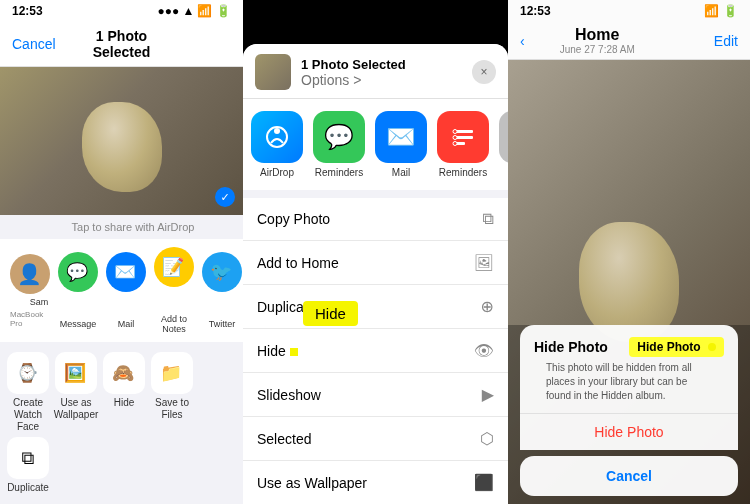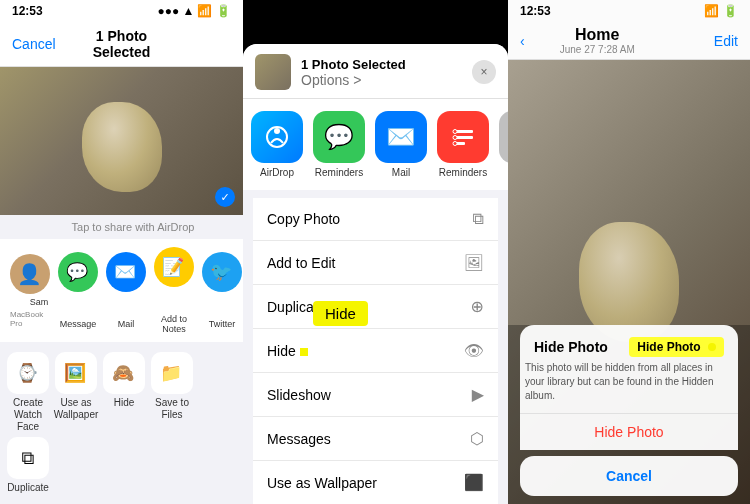--- a/index.html
+++ b/index.html
@@ -251,21 +251,21 @@
       justify-content: center;
       font-size: 24px;
     }
     .share-app-label {
       font-size: 10px;
       color: #333;
       text-align: center;
     }
     .share-actions-list {
       background: #fff;
-      margin: 8px 10px 0;
+      margin: 8px 0 0;
     }
     .share-action-row {
       display: flex;
       align-items: center;
       padding: 12px 14px;
       border-bottom: 1px solid #e8e8e8;
       background: #fff;
     }
     .share-action-label {
       flex: 1;
@@ -364,21 +364,21 @@
       background: #ffff33;
       color: #000;
       font-size: 12px;
       font-weight: 600;
       padding: 3px 8px;
       border-radius: 4px;
     }
     .alert-body {
       font-size: 10px;
       color: #555;
-      padding: 0 5px 10px;
+      padding: 0 26px 10px;
       line-height: 1.4;
     }
     .alert-hide-btn {
       display: flex;
       align-items: center;
       justify-content: center;
       padding: 10px;
       border-top: 1px solid #e0e0e0;
     }
     .alert-hide-label {
@@ -528,38 +528,38 @@
         <div class="share-app-icon" style="background:#c0c0c0;font-size:16px;font-weight:700;color:#333;">K</div>
 
       </div>
     </div>
     <div class="share-actions-list">
       <div class="share-action-row">
         <span class="share-action-label">Copy Photo</span>
         <span class="share-action-icon">⧉</span>
       </div>
       <div class="share-action-row">
-        <span class="share-action-label">Add to Edit</span>
+        <span class="share-action-label">Add to Home</span>
         <span class="share-action-icon">🖼</span>
       </div>
       <div class="share-action-row">
         <span class="share-action-label">Duplicate</span>
         <span class="share-action-icon">⊕</span>
       </div>
       <div class="share-action-row" style="position:relative;">
         <span class="share-action-label">Hide <span style="display:inline-block;width:8px;height:8px;background:#f5f500;border-radius:50;vertical-align:middle;"></span></span>
         <span class="share-action-icon">👁</span>
         <div class="hide-tooltip" style="position:absolute;left:60px;top:-28px;z-index:10;">Hide</div>
       </div>
       <div class="share-action-row">
         <span class="share-action-label">Slideshow</span>
         <span class="share-action-icon">▶</span>
       </div>
       <div class="share-action-row">
-        <span class="share-action-label">Messages</span>
+        <span class="share-action-label">Selected</span>
         <span class="share-action-icon">⬡</span>
       </div>
       <div class="share-action-row" style="border-bottom:none;">
         <span class="share-action-label">Use as Wallpaper</span>
         <span class="share-action-icon">⬛</span>
       </div>
     </div>
   </div>
 </div>
 

